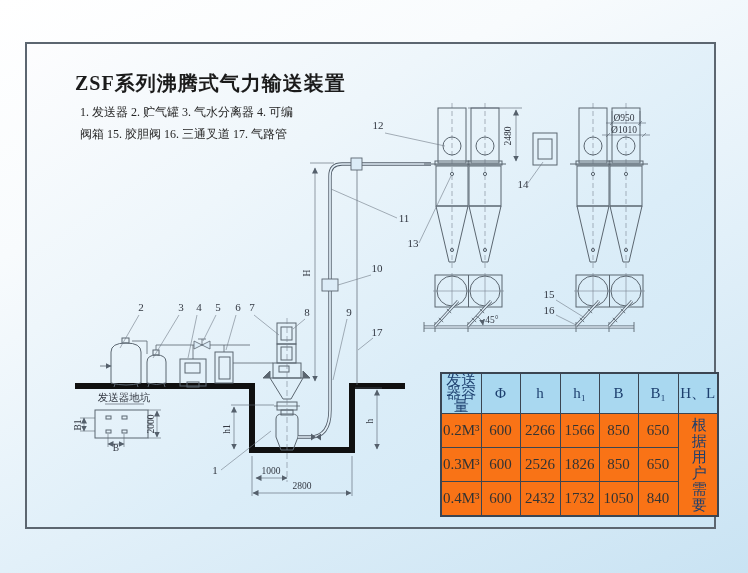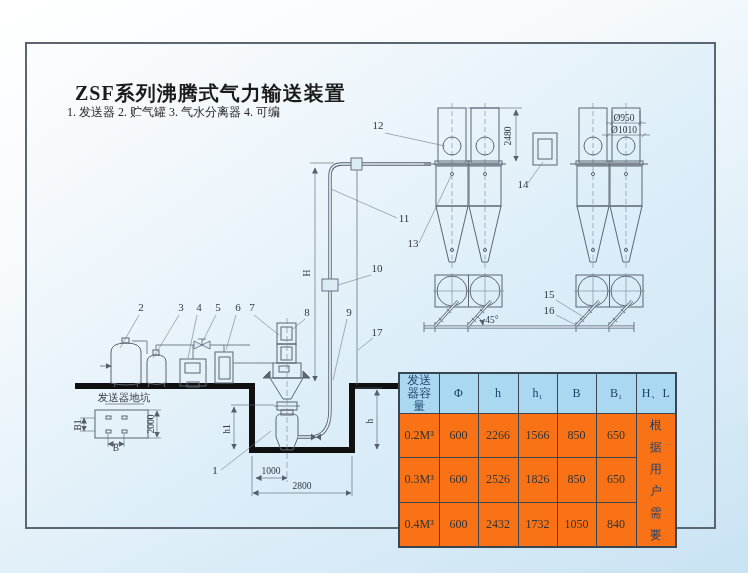--- a/index.html
+++ b/index.html
@@ -8,49 +8,49 @@
     background:linear-gradient(155deg,#ffffff 0%,#f8fbfd 28%,#e2f0f9 62%,#c9e3f3 100%);
     font-family:"Liberation Serif","DejaVu Serif",serif;
   }
   .panel{
     position:absolute;left:25px;top:42px;width:691px;height:487px;
     border:2px solid #5c6670;
     background:linear-gradient(145deg,#fdfdfe 0%,#eef6fb 30%,#dbedf8 62%,#cde6f5 100%);
     box-sizing:border-box;
   }
   .title{
-    position:absolute;left:75px;top:80px;
+    position:absolute;left:75px;top:70px;
     font-size:20px;font-weight:bold;color:#1b1b1b;letter-spacing:1px;white-space:nowrap;
   }
   .legend{
-    position:absolute;left:67px;top:102px;width:262px;
+    position:absolute;left:80px;top:102px;width:262px;
     font-size:12px;color:#252525;line-height:21.5px;
   }
   .legend div{white-space:nowrap;}
   svg.diagram{position:absolute;left:0;top:0;}
   svg text{font-family:"Liberation Serif","DejaVu Serif",serif;fill:#333842;}
   .callout{font-size:11px;}
   .dim{font-size:9.5px;}
   .pitlabel{font-size:10.5px;}
   .spec-table{
-    position:absolute;left:398px;top:372px;width:277px;
+    position:absolute;left:440px;top:372px;width:277px;
     border-collapse:collapse;table-layout:fixed;
     border:2px solid #3a4552;background:#f0f7fc;
-    font-size:12px;
+    font-size:15px;
   }
   .spec-table td,.spec-table th{
     border:1px solid #3a4552;text-align:center;vertical-align:middle;
     padding:0;font-weight:normal;color:#333;height:33px;
   }
   .spec-table thead th{
     background:#a9d8f0;color:#1d3f6e;height:32px;line-height:13px;
   }
   .spec-table td{background:#f97316;}
   .note-cell div{
-    width:12px;margin:0 auto;word-break:break-all;line-height:22px;color:#1d3f6e;
+    width:12px;margin:0 auto;word-break:break-all;line-height:16px;color:#1d3f6e;
   }
 </style>
 </head>
 <body>
 <div class="stage">
 
   <div class="panel"></div>
 
   <svg class="diagram" width="748" height="573" viewBox="0 0 748 573">
     <defs>
@@ -333,20 +333,21 @@
       <text class="dim" x="310" y="273" transform="rotate(-90 310 273)">H</text>
       <text class="dim" x="492" y="323">45°</text>
       <text class="pitlabel" x="124" y="401">发送器地坑</text>
     </g>
   </svg>
 
   <div class="title">ZSF系列沸腾式气力输送装置</div>
 
   <div class="legend">
     <div>1. 发送器   2. 贮气罐   3. 气水分离器  4. 可编</div>
+    <div>阀箱  15. 胶胆阀  16. 三通叉道  17. 气路管</div>
   </div>
 
   <table class="spec-table">
     <colgroup>
       <col style="width:40px">
         <col style="width:39px">
         <col style="width:40px">
         <col style="width:39px">
       <col style="width:39px">
         <col style="width:40px">

